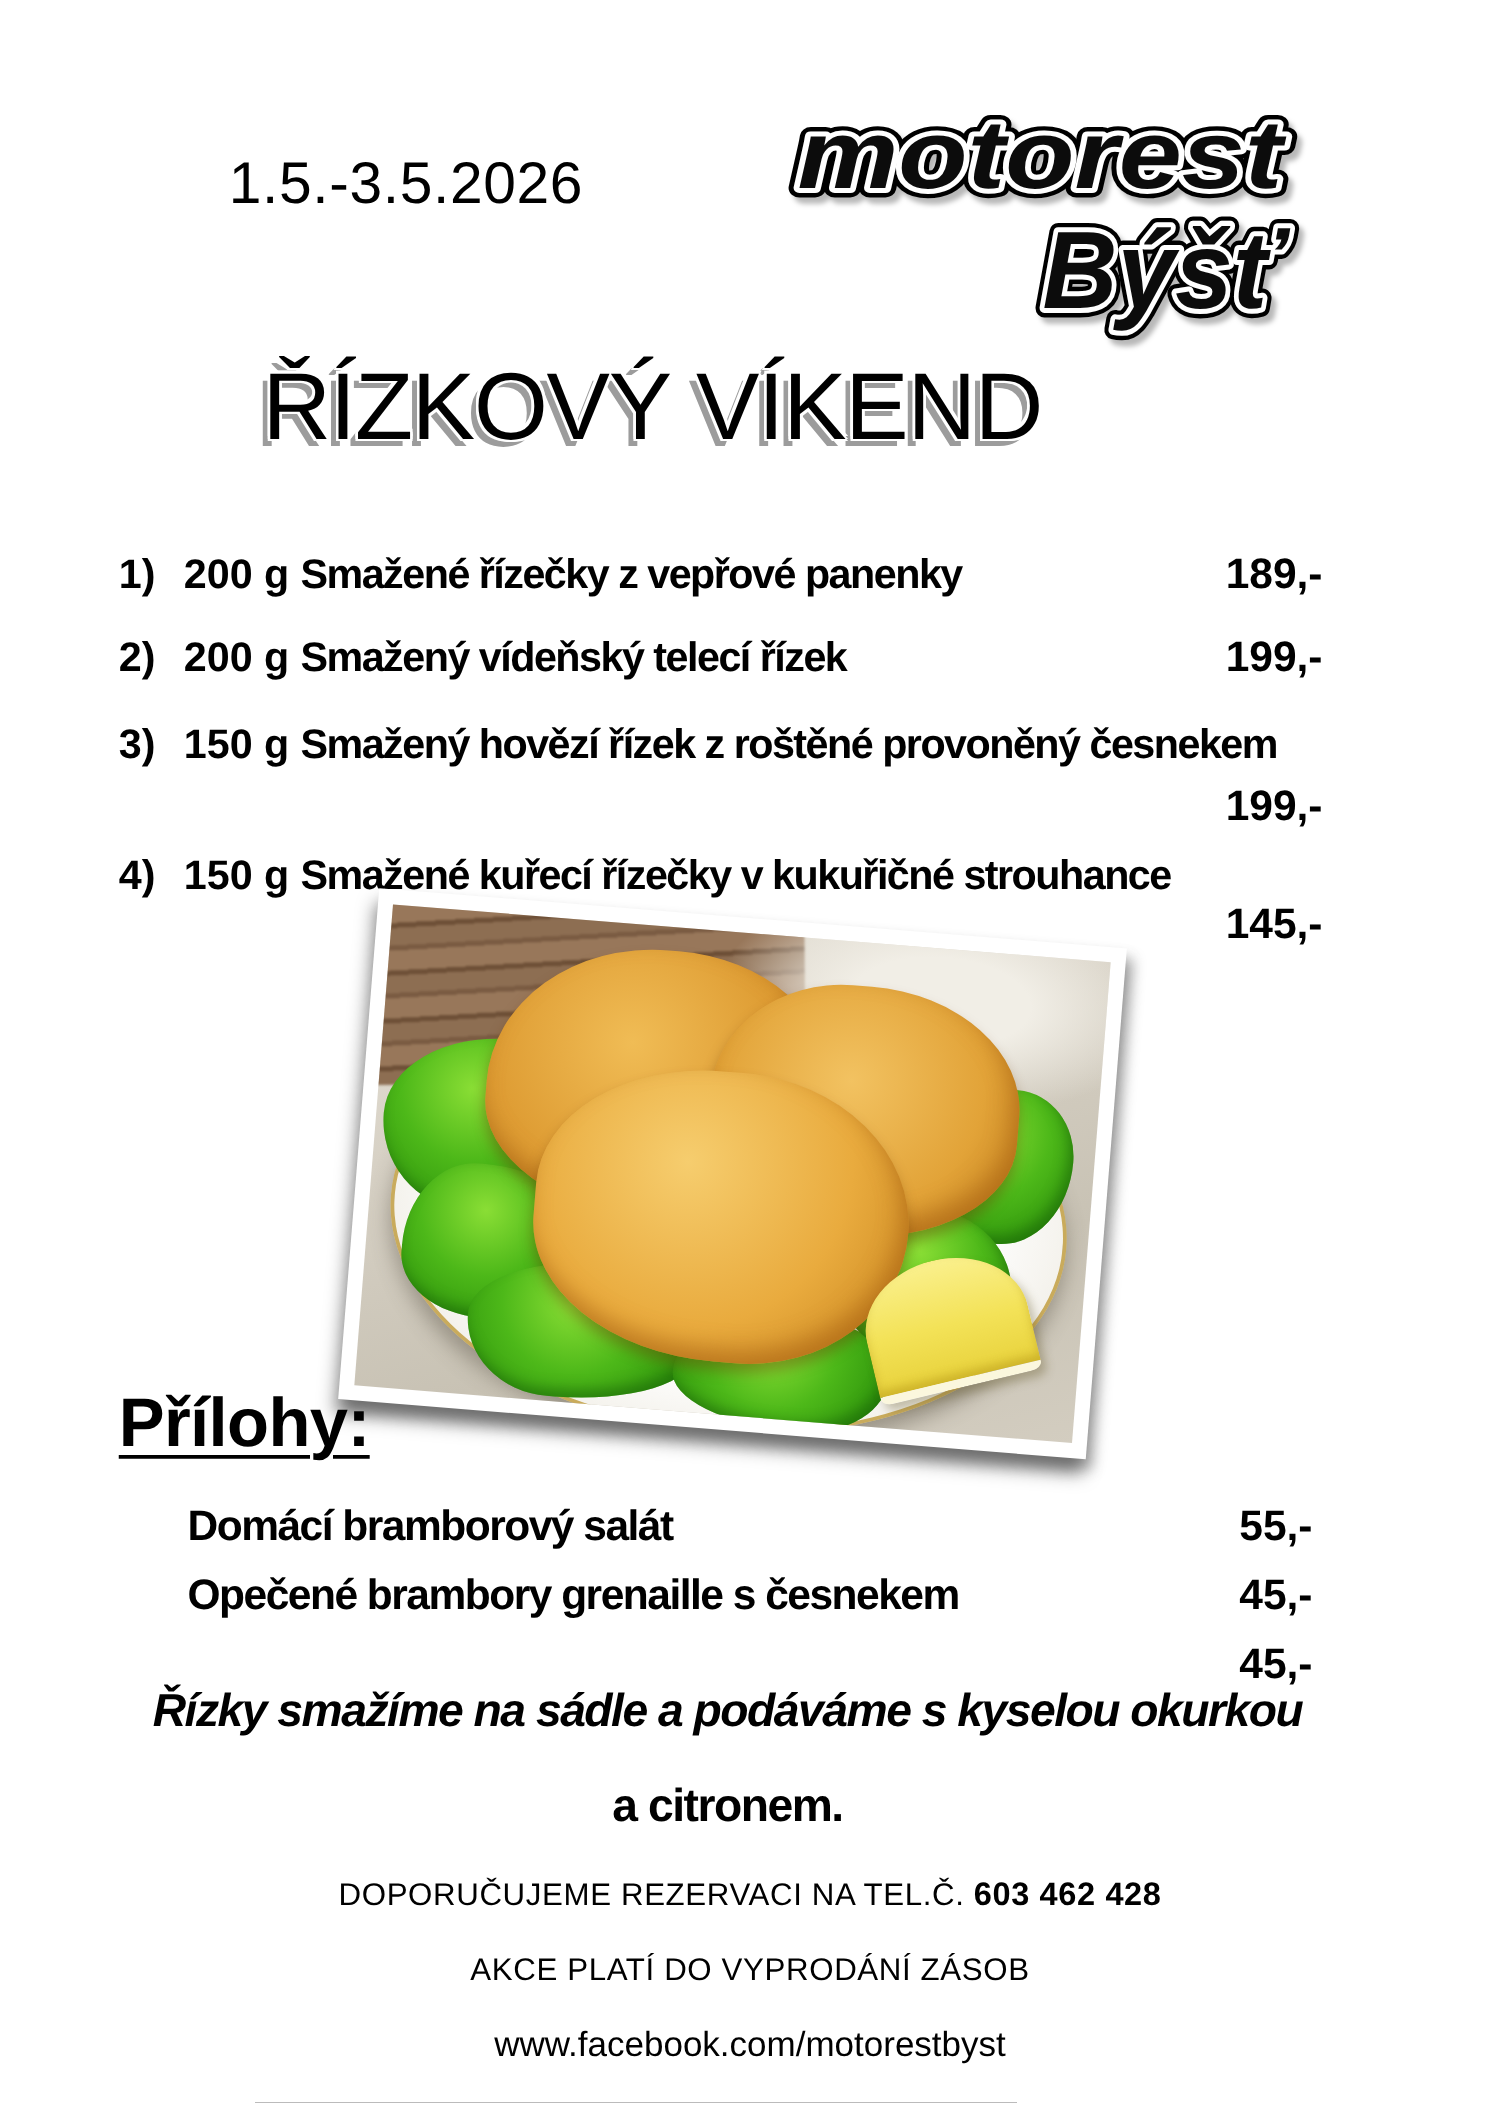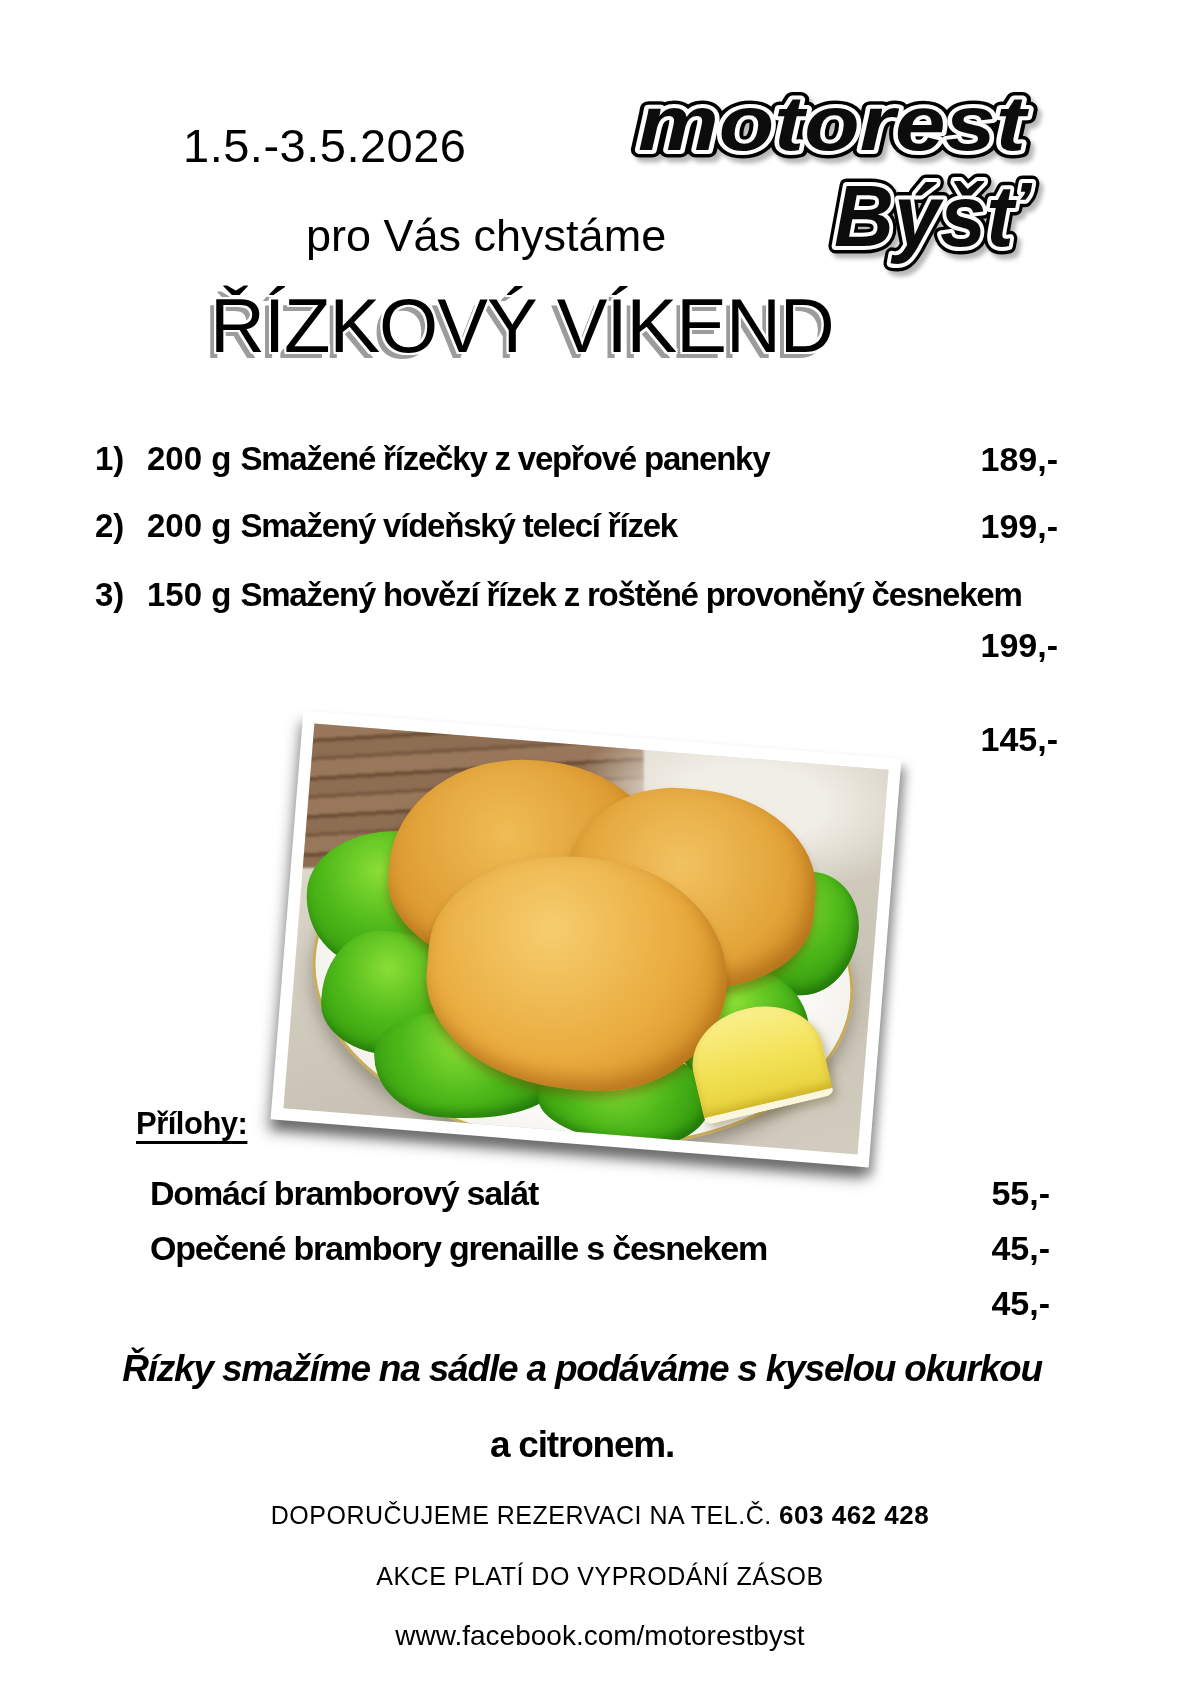--- a/index.html
+++ b/index.html
@@ -63,22 +63,22 @@
            box-shadow:inset -4px -6px 10px rgba(20,90,5,0.5); }
   .schn  { position:absolute; box-shadow:0 7px 10px rgba(110,60,8,0.4),inset -6px -10px 18px rgba(160,90,15,0.55); }
   .lemon { position:absolute; right:7%; bottom:9%; width:23%; height:27%; transform:rotate(-18deg);
            background:linear-gradient(180deg,#faf08d 0%,#f3e257 55%,#e8d23c 100%);
            border-radius:100% 100% 14% 14% / 100% 100% 12% 12%;
            border-bottom:7px solid #fbf7dd;
            box-shadow:inset 0 -5px 8px rgba(175,145,20,0.45), 3px 6px 8px rgba(100,90,40,0.35); }
 
   
   .sides { position:absolute; left:95px; top:1106px; width:963px; }
-  .sides h2 { font-size:31px; font-weight:bold; text-decoration:underline;
-              text-decoration-thickness:3px; text-underline-offset:7px; letter-spacing:-0.5px;margin-left:41px; }
+  .sides h2 { font-size:55px; font-weight:bold; text-decoration:underline;
+              text-decoration-thickness:3px; text-underline-offset:7px; letter-spacing:-0.5px; }
   .srow { display:flex; line-height:55px; margin-top:0; font-size:34px; font-weight:bold; letter-spacing:-1.2px; }
   .srow:first-of-type { margin-top:24px; }
   .srow .sname { padding-left:55px; white-space:nowrap; }
   .srow .sprice { margin-left:auto; margin-right:8px; letter-spacing:0; }
 
   
   .note { position:absolute; left:72px; width:1020px; text-align:center;
           font-size:37px; font-weight:bold; letter-spacing:-1.2px; white-space:nowrap; }
   .note.n1 { top:1348px;font-style:italic; } .note.n2 { top:1424px; }
   .fline { position:absolute; left:60px; width:1080px; text-align:center; letter-spacing:0.5px; }
@@ -96,36 +96,38 @@
 
   <div class="logo">
     <svg width="420" height="180" viewBox="0 0 420 180">
       <text class="back" x="20" y="66" font-size="78" textLength="388" lengthAdjust="spacingAndGlyphs">motorest</text>
       <text class="front" x="20" y="66" font-size="78" textLength="388" lengthAdjust="spacingAndGlyphs">motorest</text>
       <text class="back" x="216" y="162" font-size="88" textLength="192" lengthAdjust="spacingAndGlyphs">Býšť</text>
       <text class="front" x="216" y="162" font-size="88" textLength="192" lengthAdjust="spacingAndGlyphs">Býšť</text>
     </svg>
   </div>
 
-  <div class="subtitle">pro Vás chystáme</div>
   <h1 class="title">ŘÍZKOVÝ VÍKEND</h1>
 
   <section class="menu">
     <div class="ml r1">
       <span class="num">1)</span><span class="wt">200 g</span><span class="nm">Smažené řízečky z vepřové panenky</span>
       <span class="price">189,-</span>
     </div>
     <div class="ml r2">
       <span class="num">2)</span><span class="wt">200 g</span><span class="nm">Smažený vídeňský telecí řízek</span>
       <span class="price">199,-</span>
     </div>
     <div class="ml r3">
       <span class="num">3)</span><span class="wt">150 g</span><span class="nm">Smažený hovězí řízek z roštěné provoněný česnekem</span>
     </div>
     <div class="ml r3p price-only">199,-</div>
+    <div class="ml r4">
+      <span class="num">4)</span><span class="wt">150 g</span><span class="nm">Smažené kuřecí řízečky v kukuřičné strouhance</span>
+    </div>
     <div class="ml r4p price-only">145,-</div>
   </section>
 
   <div class="photo-frame" aria-label="Smažené řízečky na bílém talíři se zeleným salátem a klínkem citronu">
     <div class="scene">
       <div class="wood"></div>
       <div class="glow"></div>
       <div class="plate"></div>
       <div class="leaf" style="left:1%;  top:26%;   width:27%; height:36%; border-radius:62% 38% 55% 45% / 48% 62% 38% 52%;"></div>
       <div class="leaf" style="left:5%;  top:52%;   width:25%; height:32%; border-radius:40% 60% 52% 48% / 58% 42% 60% 40%;"></div>

